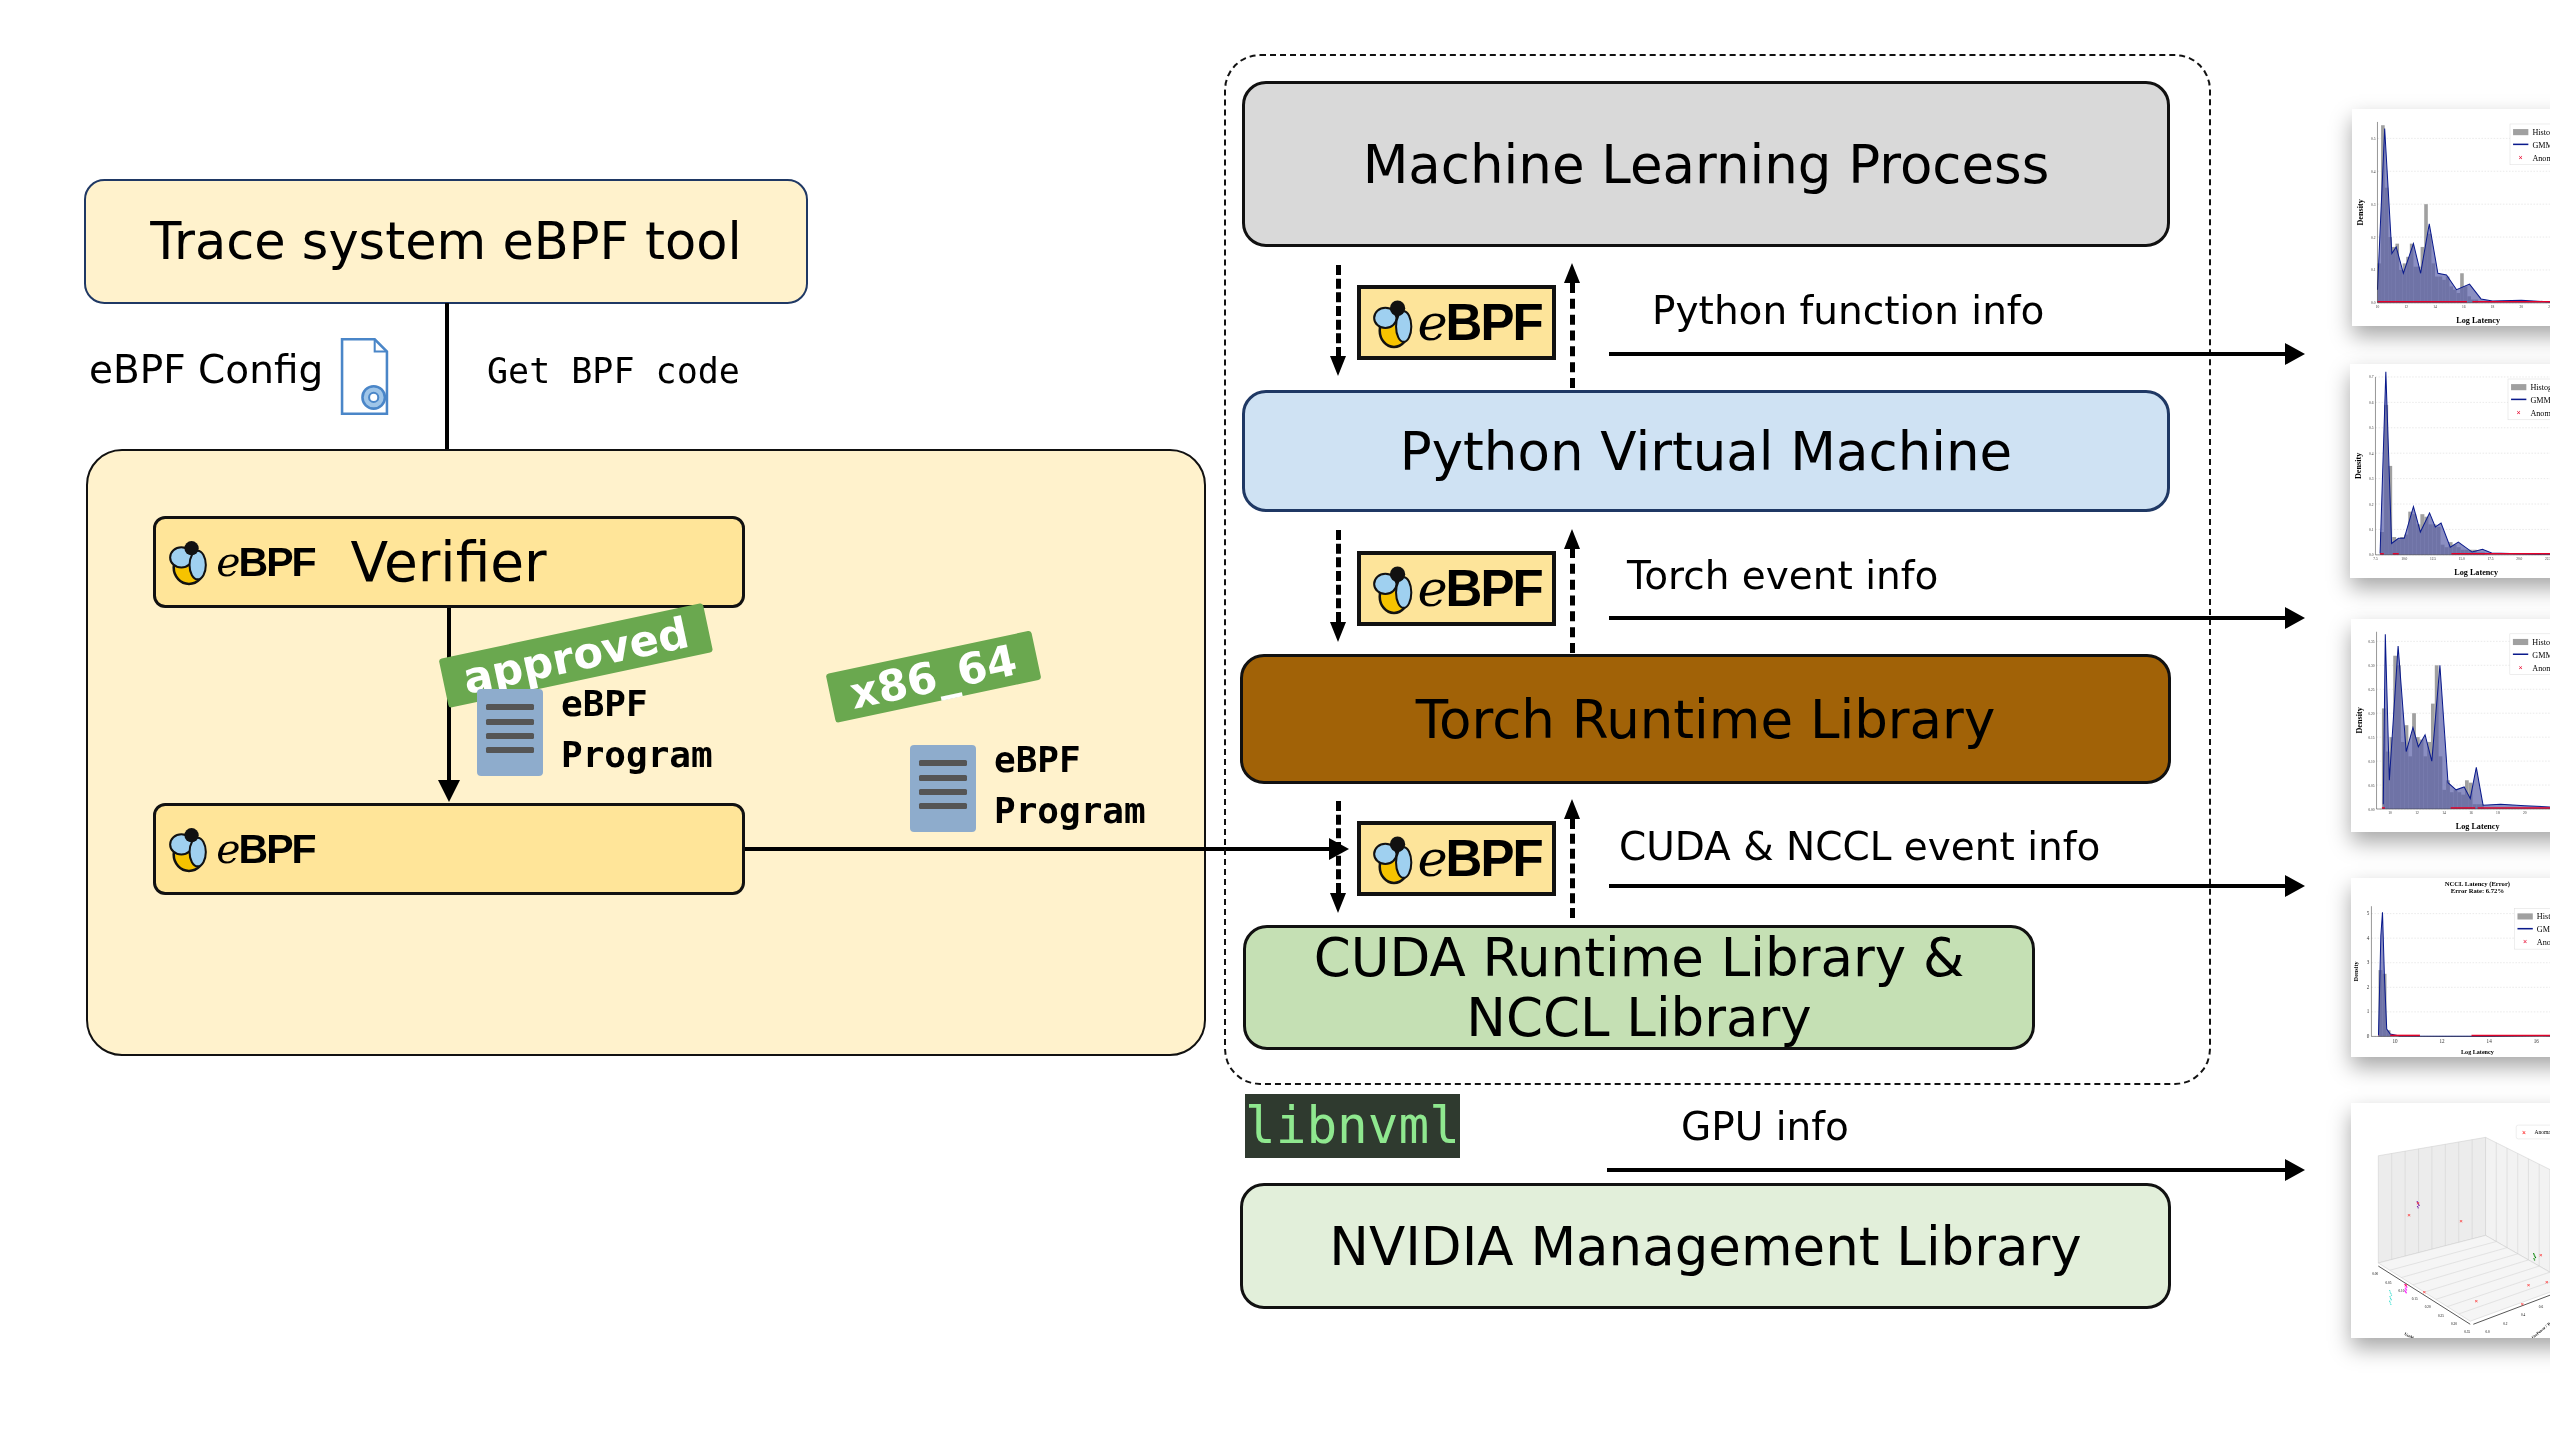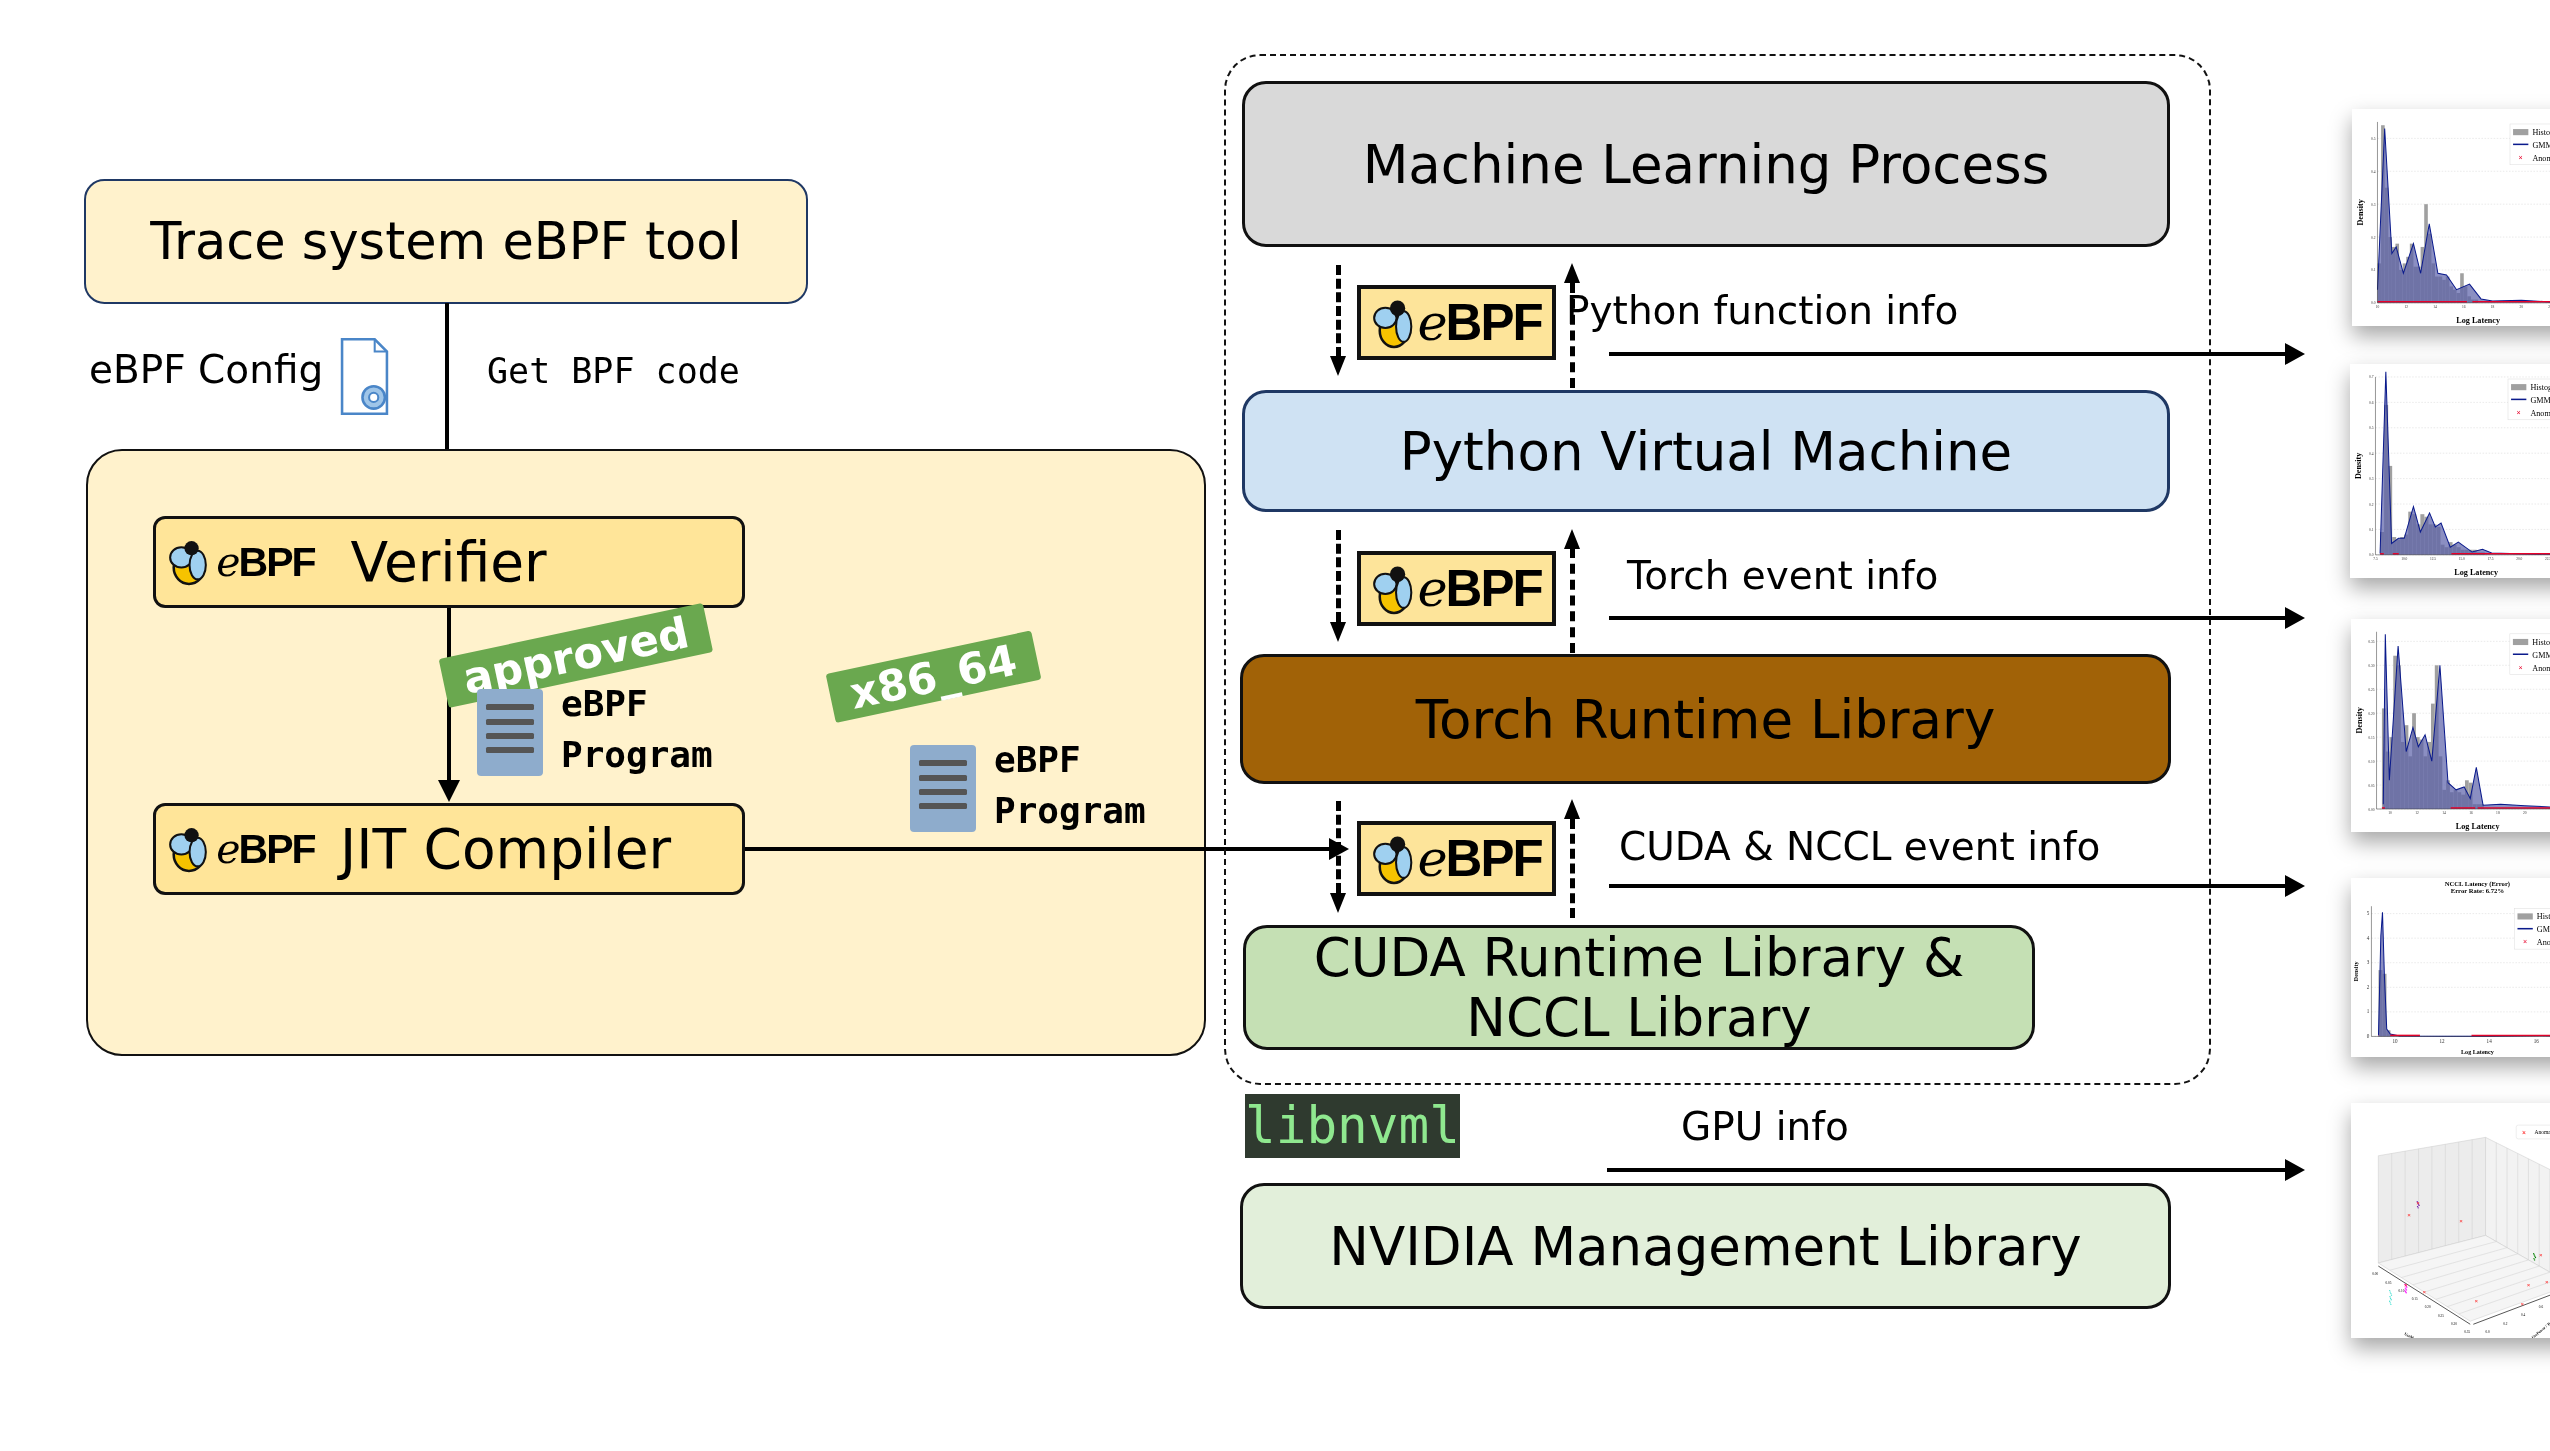--- a/index.html
+++ b/index.html
@@ -81,21 +81,20 @@
 <div class="abs" style="left:153px;top:803px;width:592px;height:92px;background:#ffe599;border:3.1px solid #111;border-radius:12.2px;box-sizing:border-box;display:flex;align-items:center;padding-left:10.2px;">
   <span class="bee">
     <svg width="46" height="51" viewBox="0 0 90 100">
         <ellipse cx="45" cy="60" rx="30" ry="32" fill="#f6c300" stroke="#111" stroke-width="5"></ellipse>
         <ellipse cx="30" cy="40" rx="22" ry="20" fill="#9fd0f0" stroke="#111" stroke-width="4"></ellipse>
         <ellipse cx="62" cy="55" rx="16" ry="28" fill="#9fd0f0" stroke="#111" stroke-width="4"></ellipse>
         <circle cx="50" cy="22" r="14" fill="#111"></circle>
       </svg>
   </span>
   <span class="ebpf-text" style="font-size:41px;"><i>e</i>BPF</span>
-  <span class="sans-c" style="font-size:55px;margin-left:25.5px;">JIT Compiler</span>
 </div>
 
 <div class="tag sans-c" style="left:836px;top:673px;">x86_64</div>
 <div class="docicon" style="left:910px;top:745px;">
   <span style="top:15.3px"></span>
     <span style="top:30px"></span>
     <span style="top:44px"></span>
     <span style="top:58px"></span>
 </div>
 <div class="prog" style="left:994px;top:734px;">
@@ -130,21 +129,21 @@
 <div class="arrow-u" style="left:1564px;top:263px;"></div>
 <div class="ebpf-logo" style="left:1357px;top:285px;width:199px;height:75px;">
   <svg width="46" height="56" viewBox="0 0 90 110">
       <ellipse cx="45" cy="70" rx="28" ry="32" fill="#f6c300" stroke="#111" stroke-width="5"></ellipse>
       <ellipse cx="28" cy="45" rx="22" ry="20" fill="#9fd0f0" stroke="#111" stroke-width="4"></ellipse>
       <ellipse cx="64" cy="62" rx="15" ry="30" fill="#9fd0f0" stroke="#111" stroke-width="4"></ellipse>
       <circle cx="52" cy="26" r="15" fill="#111"></circle>
     </svg>
   <span class="ebpf-text"><i>e</i>BPF</span>
 </div>
-<div class="lbl sans-c" style="left:1566px;top:288px;">Python function info</div>
+<div class="lbl sans-c" style="left:1652px;top:288px;">Python function info</div>
 <div class="hline" style="left:1609px;top:352px;width:678px;"></div>
 <div class="arrow-r" style="left:2285px;top:343px;"></div>
 
 <div class="dash-v" style="left:1336px;top:530px;height:92px;"></div>
 <div class="arrow-dsm" style="left:1330px;top:622px;"></div>
 <div class="dash-v" style="left:1570px;top:548px;height:105px;"></div>
 <div class="arrow-u" style="left:1564px;top:529px;"></div>
 <div class="ebpf-logo" style="left:1357px;top:551px;width:199px;height:75px;">
   <svg width="46" height="56" viewBox="0 0 90 110">
       <ellipse cx="45" cy="70" rx="28" ry="32" fill="#f6c300" stroke="#111" stroke-width="5"></ellipse>

